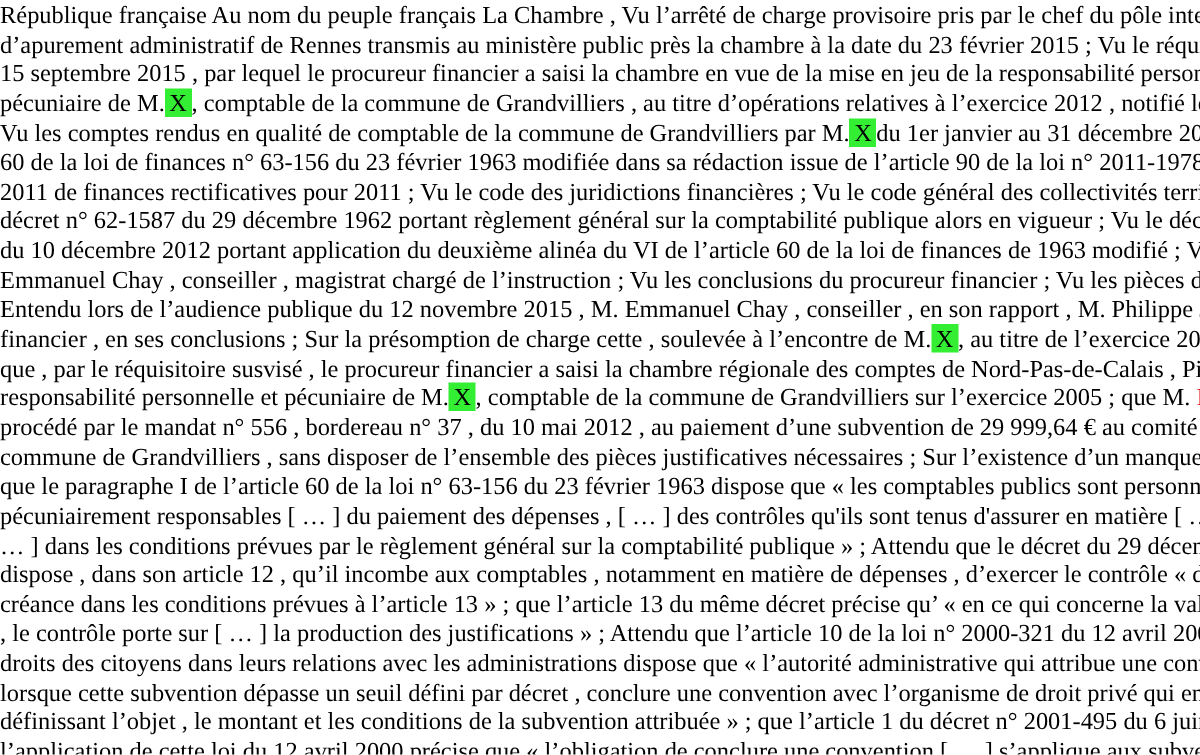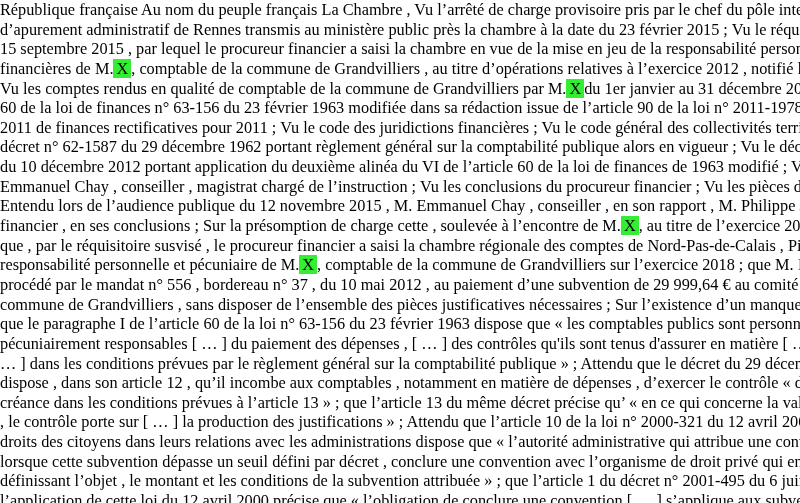--- a/index.html
+++ b/index.html
@@ -41,31 +41,31 @@
   }
 </style>
 </head>
 <body>
 
 <div class="page">
   <div class="doc" id="doc">
       <span class="line"><span>République française Au nom du peuple français La Chambre , Vu l’arrêté de charge provisoire pris par le chef du pôle interrégional</span></span>
       <span class="line"><span>d’apurement administratif de Rennes transmis au ministère public près la chambre à la date du 23 février 2015 ; Vu le réquisitoire en date du</span></span>
       <span class="line"><span>15 septembre 2015 , par lequel le procureur financier a saisi la chambre en vue de la mise en jeu de la responsabilité personnelle et</span></span>
-      <span class="line"><span>financières de M.</span><span class="hl" style="background: rgb(51, 238, 51);">X</span><span>, comptable de la commune de Grandvilliers , au titre d’opérations relatives à l’exercice 2012 , notifié le 6 octobre 2015 ;</span></span>
+      <span class="line"><span>pécuniaire de M.</span><span class="hl" style="background: rgb(51, 238, 51);">X</span><span>, comptable de la commune de Grandvilliers , au titre d’opérations relatives à l’exercice 2012 , notifié le 6 octobre 2015 ;</span></span>
       <span class="line"><span>Vu les comptes rendus en qualité de comptable de la commune de Grandvilliers par M.</span><span class="hl" style="background: rgb(51, 238, 51);">X</span><span>du 1er janvier au 31 décembre 2012 ; Vu l’article</span></span>
       <span class="line"><span>60 de la loi de finances n° 63-156 du 23 février 1963 modifiée dans sa rédaction issue de l’article 90 de la loi n° 2011-1978 du 28 décembre</span></span>
       <span class="line"><span>2011 de finances rectificatives pour 2011 ; Vu le code des juridictions financières ; Vu le code général des collectivités territoriales ; Vu le</span></span>
       <span class="line"><span>décret n° 62-1587 du 29 décembre 1962 portant règlement général sur la comptabilité publique alors en vigueur ; Vu le décret n° 2012-1386</span></span>
       <span class="line"><span>du 10 décembre 2012 portant application du deuxième alinéa du VI de l’article 60 de la loi de finances de 1963 modifié ; Vu le rapport de M.</span></span>
       <span class="line"><span>Emmanuel Chay , conseiller , magistrat chargé de l’instruction ; Vu les conclusions du procureur financier ; Vu les pièces du dossier ;</span></span>
       <span class="line"><span>Entendu lors de l’audience publique du 12 novembre 2015 , M. Emmanuel Chay , conseiller , en son rapport , M. Philippe Jamin , procureur</span></span>
       <span class="line"><span>financier , en ses conclusions ; Sur la présomption de charge cette , soulevée à l’encontre de M.</span><span class="hl" style="background: rgb(51, 238, 51);">X</span><span>, au titre de l’exercice 2012 : Attendu</span></span>
       <span class="line"><span>que , par le réquisitoire susvisé , le procureur financier a saisi la chambre régionale des comptes de Nord-Pas-de-Calais , Picardie , de la</span></span>
-      <span class="line"><span>responsabilité personnelle et pécuniaire de M.</span><span class="hl" style="background: rgb(51, 238, 51);">X</span><span>, comptable de la commune de Grandvilliers sur l’exercice 2018 ; que M. </span><span class="red" style="color: rgb(232, 21, 27);">Imbert</span></span>
+      <span class="line"><span>responsabilité personnelle et pécuniaire de M.</span><span class="hl" style="background: rgb(51, 238, 51);">X</span><span>, comptable de la commune de Grandvilliers sur l’exercice 2005 ; que M. </span><span class="red" style="color: rgb(232, 21, 27);">Imbert</span></span>
       <span class="line"><span>procédé par le mandat n° 556 , bordereau n° 37 , du 10 mai 2012 , au paiement d’une subvention de 29 999,64 € au comité des fêtes de la</span></span>
       <span class="line"><span>commune de Grandvilliers , sans disposer de l’ensemble des pièces justificatives nécessaires ; Sur l’existence d’un manquement : Attendu</span></span>
       <span class="line"><span>que le paragraphe I de l’article 60 de la loi n° 63-156 du 23 février 1963 dispose que « les comptables publics sont personnellement et</span></span>
       <span class="line"><span>pécuniairement responsables [ … ] du paiement des dépenses , [ … ] des contrôles qu'ils sont tenus d'assurer en matière [ … ] de dépenses [</span></span>
       <span class="line"><span>… ] dans les conditions prévues par le règlement général sur la comptabilité publique » ; Attendu que le décret du 29 décembre 1962 susvisé</span></span>
       <span class="line"><span>dispose , dans son article 12 , qu’il incombe aux comptables , notamment en matière de dépenses , d’exercer le contrôle « de la validité de la</span></span>
       <span class="line"><span>créance dans les conditions prévues à l’article 13 » ; que l’article 13 du même décret précise qu’ « en ce qui concerne la validité de la créance</span></span>
       <span class="line"><span>, le contrôle porte sur [ … ] la production des justifications » ; Attendu que l’article 10 de la loi n° 2000-321 du 12 avril 2000 relative aux</span></span>
       <span class="line"><span>droits des citoyens dans leurs relations avec les administrations dispose que « l’autorité administrative qui attribue une convention doit ,</span></span>
       <span class="line"><span>lorsque cette subvention dépasse un seuil défini par décret , conclure une convention avec l’organisme de droit privé qui en bénéficie ,</span></span>

